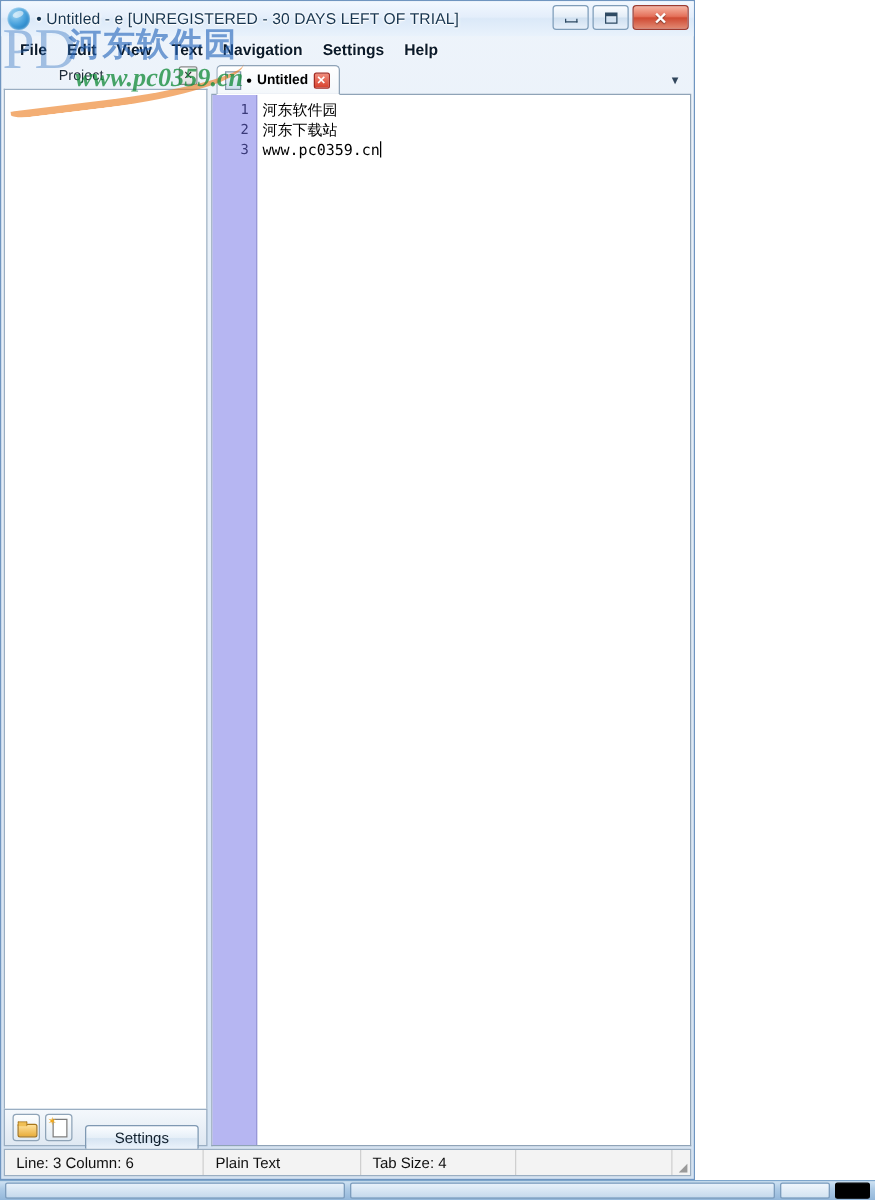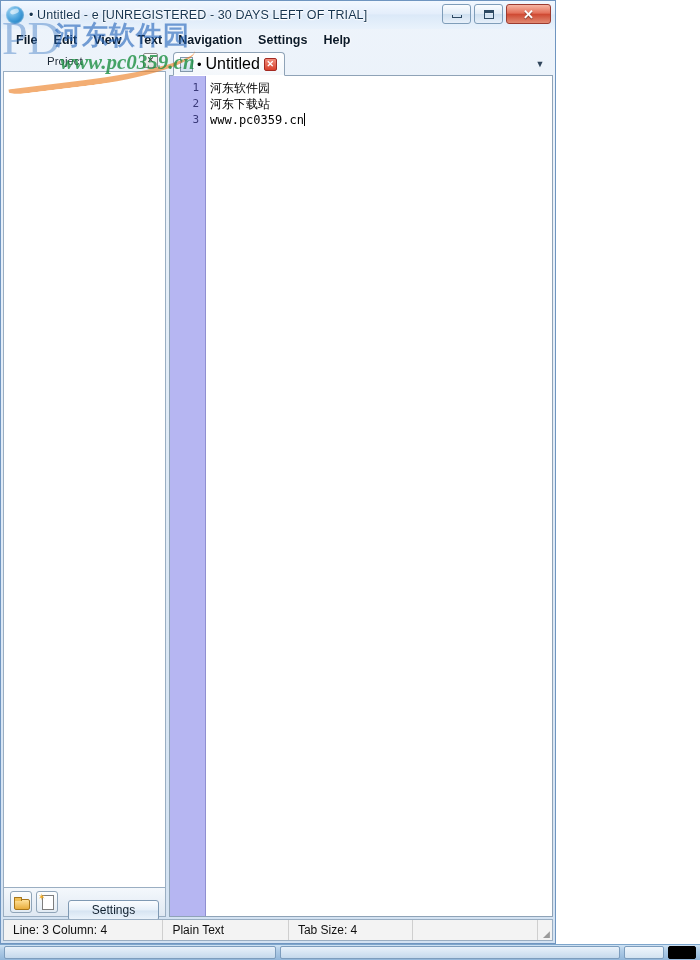--- a/index.html
+++ b/index.html
@@ -133,21 +133,21 @@
     height: 24px; padding: 0 7px 0 6px; margin-left: 4px;
     background: linear-gradient(180deg,#ffffff 0%, #f3f7fb 100%);
     border: 1px solid #8fa3b7; border-bottom: 1px solid #ffffff;
     border-radius: 4px 4px 0 0; position: relative; top: 1px;
   }
   .tab-doc-icon {
     width: 13px; height: 15px; background: linear-gradient(180deg,#eef4fb,#cfe0ef);
     border: 1px solid #8297ab; flex: none;
   }
   .tab-dot { font-size: 13px; line-height: 1; color: #000; }
-  #tab-label { font-size: 16px; font-weight: normal; color: #000; white-space: nowrap; }
+  #tab-label { font-size: 11px; font-weight: bold; color: #000; white-space: nowrap; }
   .tab-close {
     width: 13px; height: 13px; flex: none; border: 1px solid #a32a22; border-radius: 2px;
     background: linear-gradient(180deg,#f08d7c,#d8402c);
     color: #fff; font-size: 9px; font-weight: bold; line-height: 11px; text-align: center;
   }
   #tab-overflow-btn {
     position: absolute; right: 5px; bottom: 3px; width: 16px; height: 16px;
     display: flex; align-items: center; justify-content: center;
     font-size: 9px; color: #31465c;
   }
@@ -304,21 +304,21 @@
           <div class="code-line cjk">河东软件园</div>
           <div class="code-line cjk">河东下载站</div>
           <div class="code-line"><span>www.pc0359.cn</span><span id="caret"></span></div>
         </div>
       </div>
 
     </div>
   </div>
 
   <div id="status-bar">
-    <div class="status-cell" style="width:160px">Line: 3  Column: 4</div>
+    <div class="status-cell" style="width:160px">Line: 3  Column: 6</div>
     <div class="status-cell" style="width:126px">Plain Text</div>
     <div class="status-cell" style="width:125px">Tab Size: 4</div>
     <div class="status-cell" style="width:125px"></div>
     <div id="status-resizer">◢</div>
   </div>
 
 </div>
 
 <div id="taskbar">
   <div class="task-item t1"></div>

